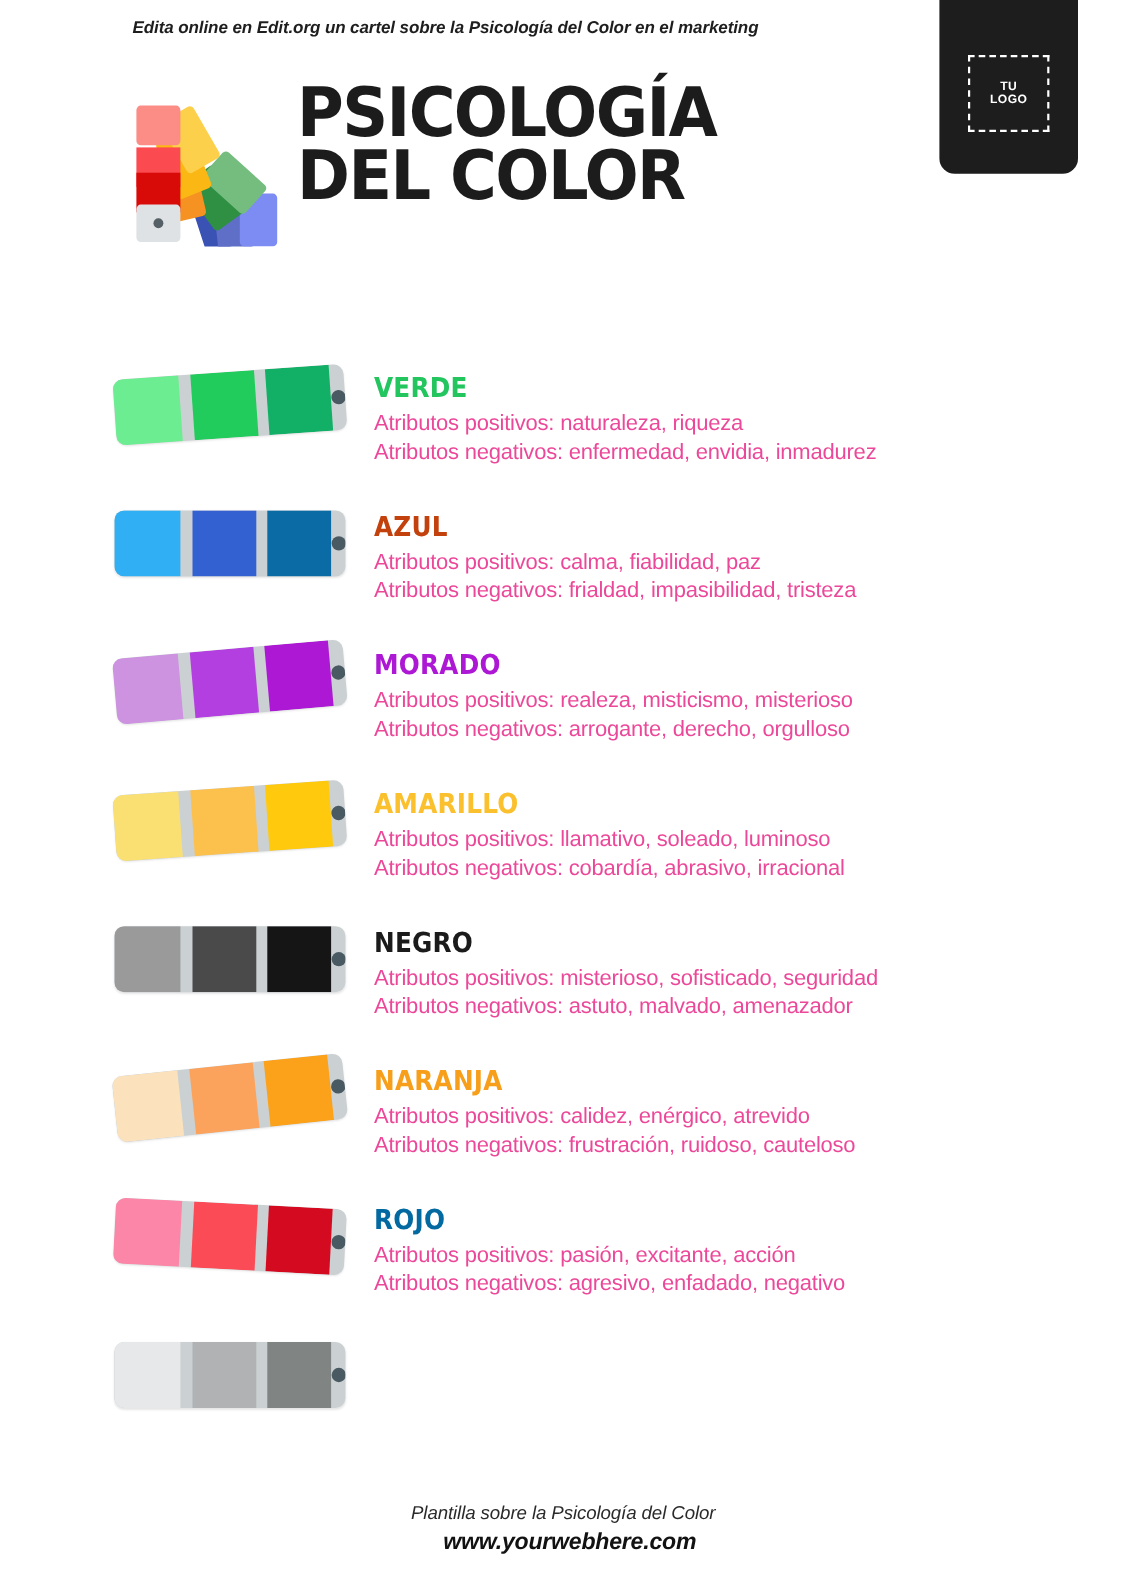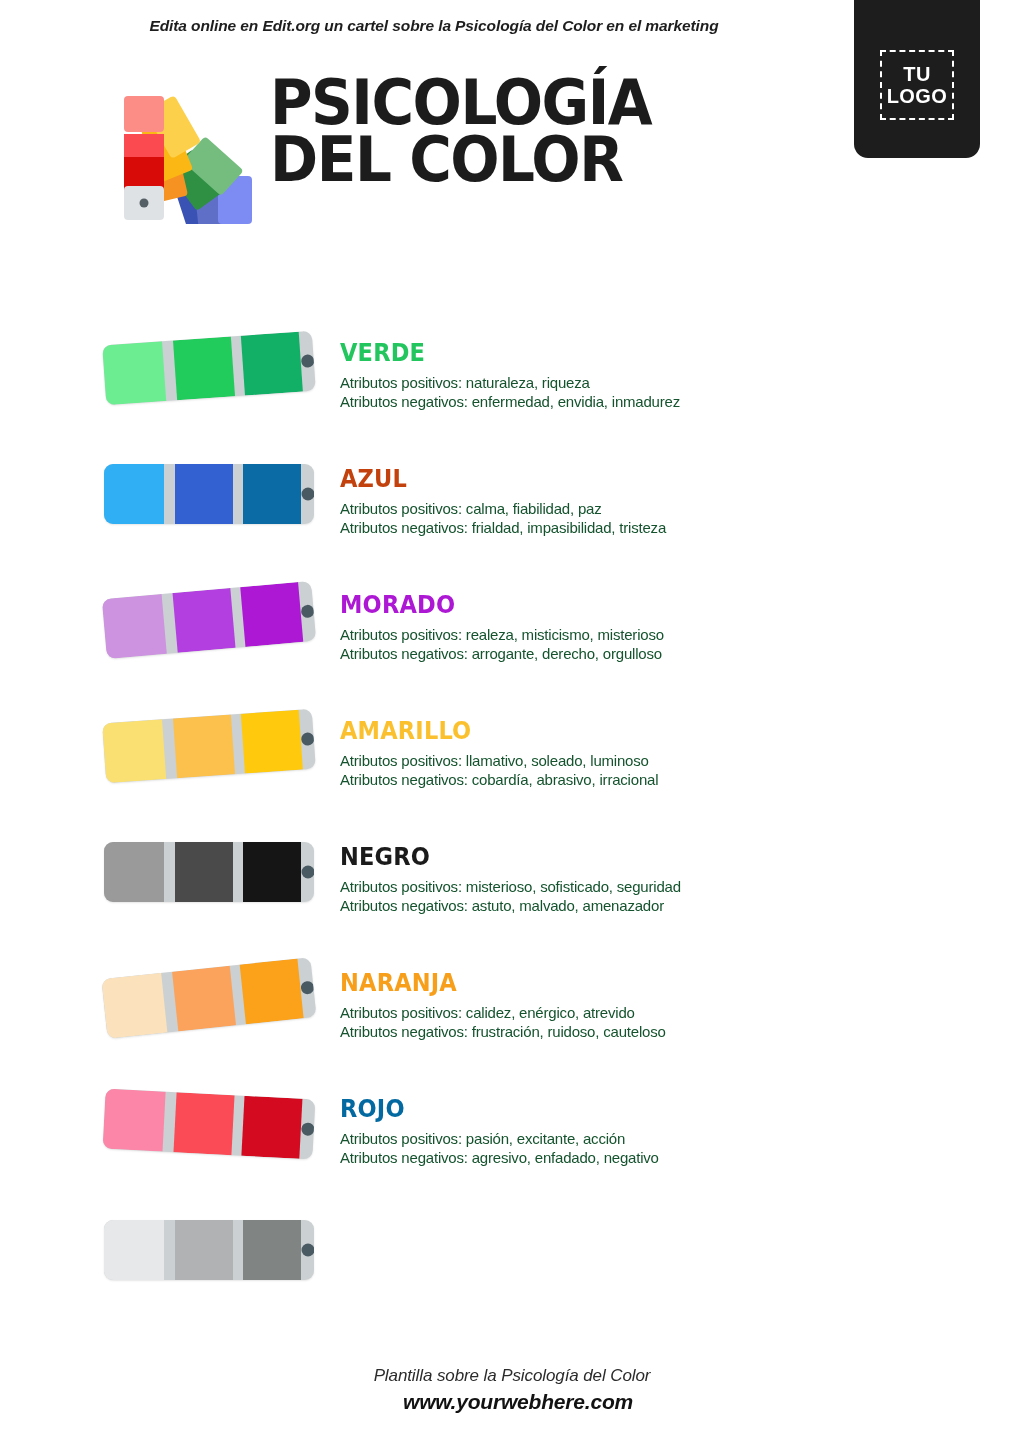--- a/index.html
+++ b/index.html
@@ -24,21 +24,20 @@
     top: 17px;
     left: 0;
     width: 810px;
     text-align: center;
     font-style: italic;
     font-weight: bold;
     font-size: 15.5px;
     letter-spacing: -0.1px;
     color: #1e1e1e;
     white-space: nowrap;
-    padding-left: 29px;
   }
 
   
   .logo-box {
     position: absolute;
     top: -16px;
     right: 44px;
     width: 126px;
     height: 174px;
     background: #1d1d1d;
@@ -52,21 +51,21 @@
     width: 70px;
     height: 66px;
     border: 2px dashed #ffffff;
     display: flex;
     align-items: center;
     justify-content: center;
   }
   .logo-text {
     color: #ffffff;
     font-weight: bold;
-    font-size: 20px;
+    font-size: 11px;
     line-height: 1.12;
     text-align: center;
     letter-spacing: 0.4px;
   }
 
   
   .header {
     position: absolute;
     top: 76px;
     left: 108px;
@@ -151,23 +150,23 @@
   }
   .color-name {
     font-weight: 900;
     font-size: 25px;
     letter-spacing: 0.2px;
     margin: 0 0 6px 0;
     font-family: "DejaVu Sans", sans-serif;
     font-stretch: condensed;
   }
   .attr {
-    font-size: 15px;
+    font-size: 20px;
     line-height: 1.28;
-    color: #14532d;
+    color: #ec4899;
     letter-spacing: -0.2px;
     white-space: nowrap;
   }
 
   
   .footer {
     position: absolute;
     bottom: 34px;
     left: 0;
     width: 1024px;

